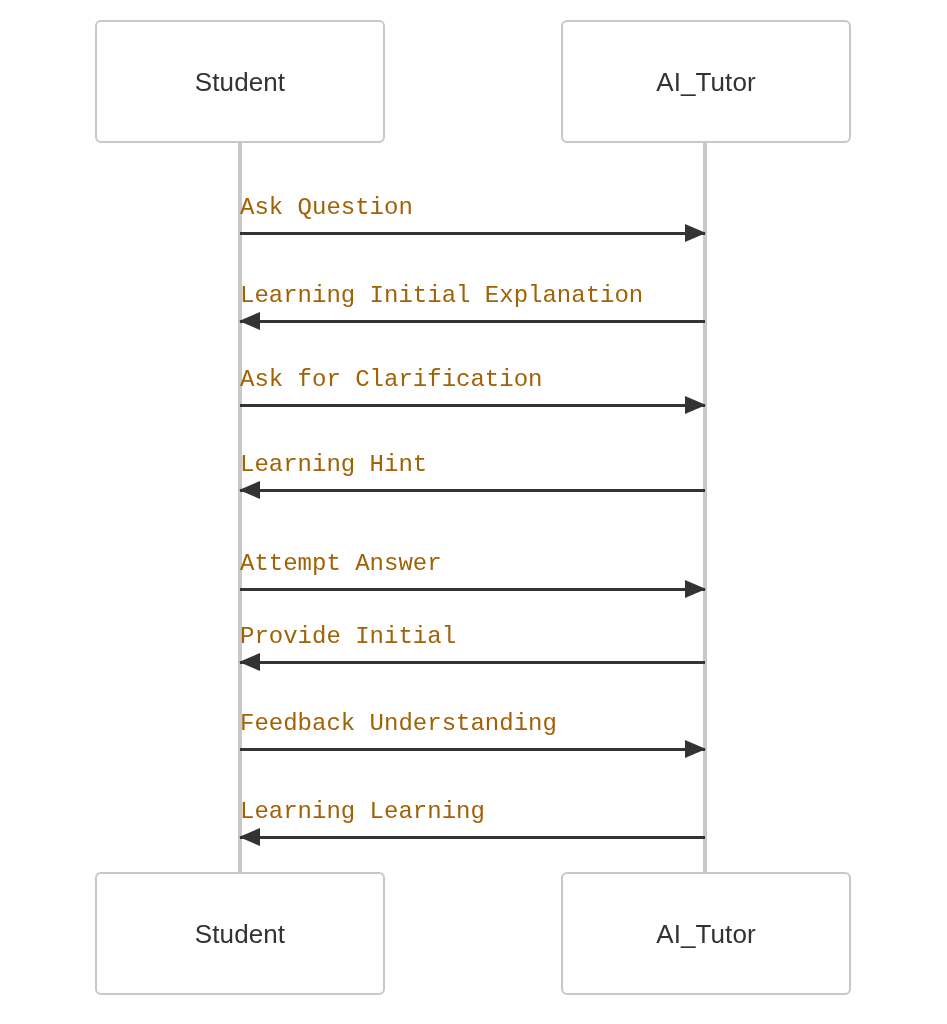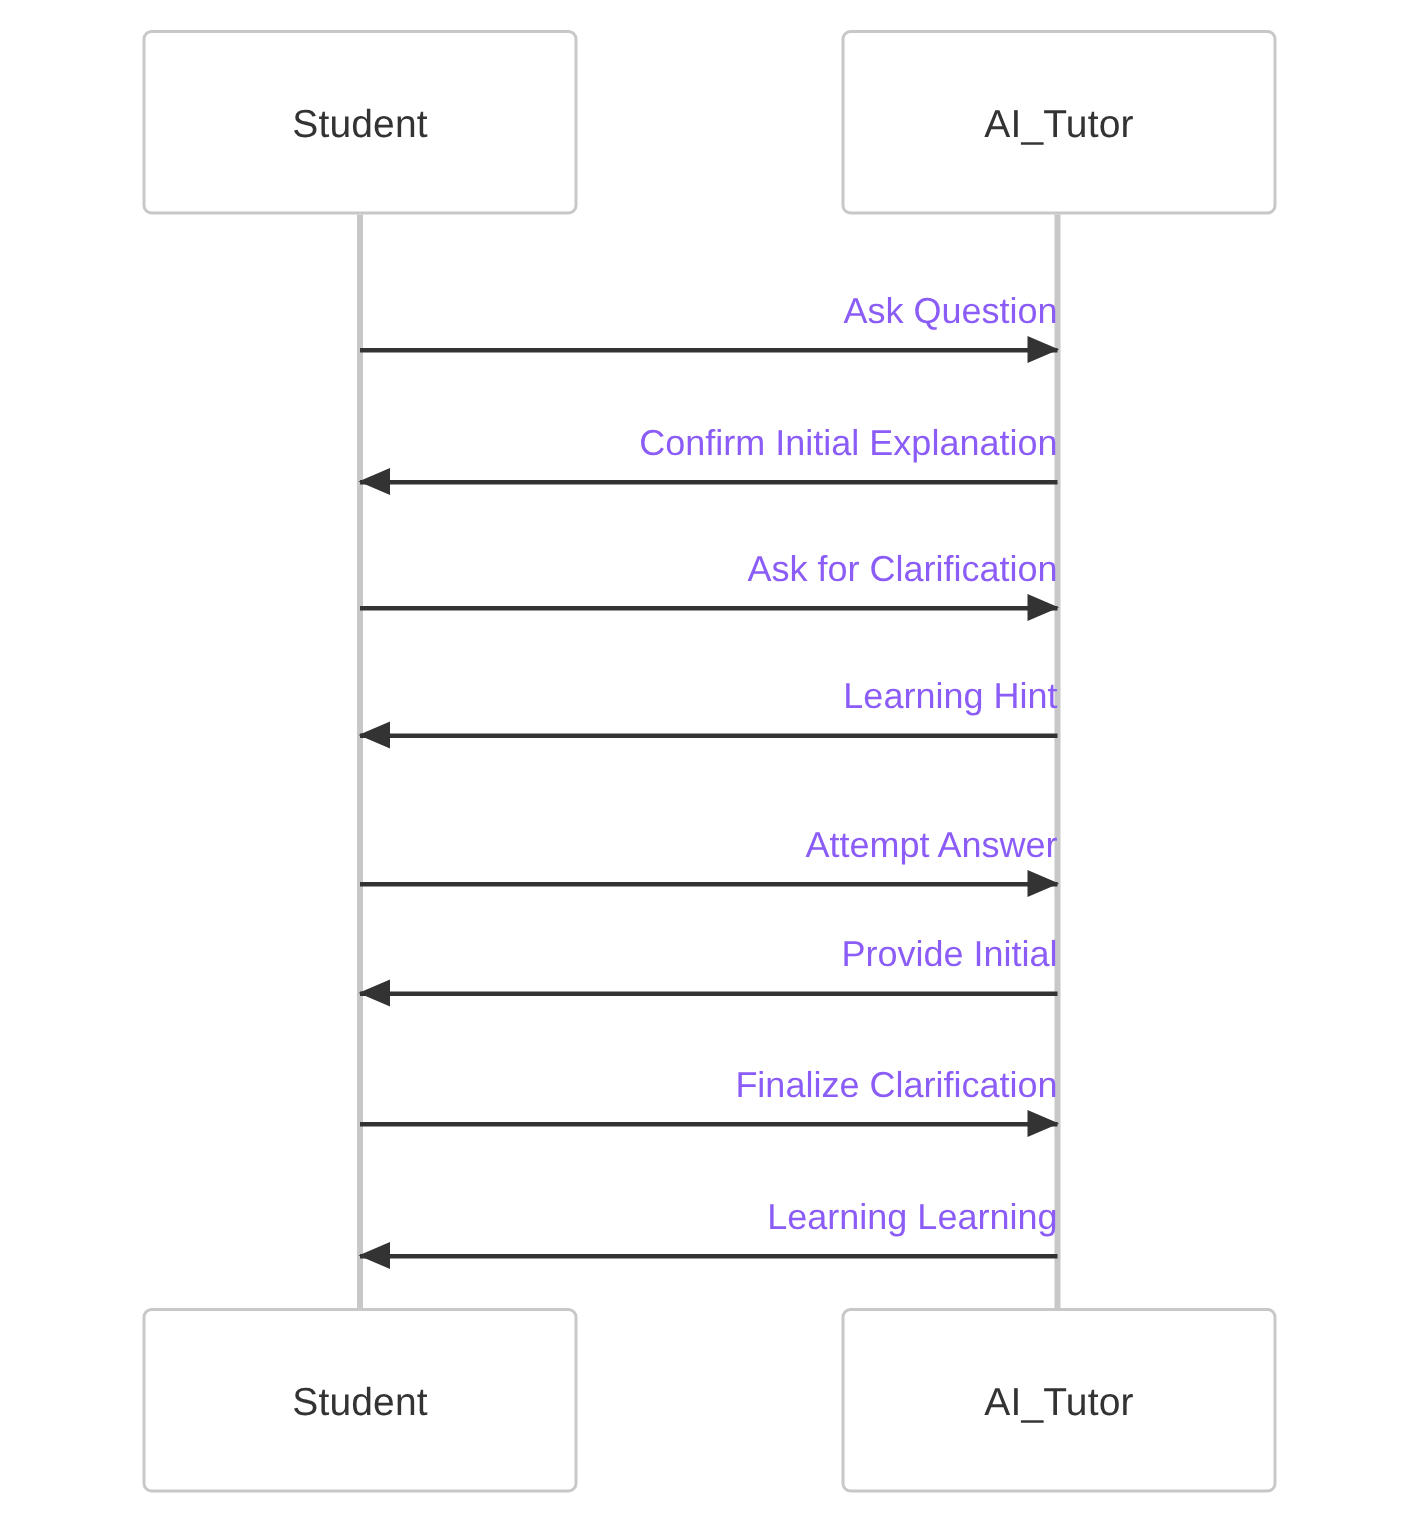--- a/index.html
+++ b/index.html
@@ -59,25 +59,26 @@
     position: absolute;
     left: 240px;
     width: 465px;
     height: 1px;
   }
   .message .msg-label {
     position: absolute;
     left: 0;
     width: 465px;
     bottom: 12px;
-    text-align: right;
+    text-align: left;
     font-size: 24px;
-    color: #8b5cf6;
+    color: #a16207;
     line-height: 1.1;
     white-space: nowrap;
+    font-family: Liberation Mono, monospace;
   }
   .message .msg-line {
     position: absolute;
     left: 0;
     top: 0;
     width: 465px;
     height: 3px;
     background: #333333;
   }
   .message .msg-arrowhead {
@@ -119,21 +120,21 @@
     <span class="actor-label">AI_Tutor</span>
   </div>
 
   <div class="message dir-right" style="top:232px">
     <span class="msg-label">Ask Question</span>
     <span class="msg-line"></span>
     <span class="msg-arrowhead"></span>
   </div>
 
   <div class="message dir-left" style="top:320px">
-    <span class="msg-label">Confirm Initial Explanation</span>
+    <span class="msg-label">Learning Initial Explanation</span>
     <span class="msg-line"></span>
     <span class="msg-arrowhead"></span>
   </div>
 
   <div class="message dir-right" style="top:404px">
     <span class="msg-label">Ask for Clarification</span>
     <span class="msg-line"></span>
     <span class="msg-arrowhead"></span>
   </div>
 
@@ -149,21 +150,21 @@
     <span class="msg-arrowhead"></span>
   </div>
 
   <div class="message dir-left" style="top:661px">
     <span class="msg-label">Provide Initial</span>
     <span class="msg-line"></span>
     <span class="msg-arrowhead"></span>
   </div>
 
   <div class="message dir-right" style="top:748px">
-    <span class="msg-label">Finalize Clarification</span>
+    <span class="msg-label">Feedback Understanding</span>
     <span class="msg-line"></span>
     <span class="msg-arrowhead"></span>
   </div>
 
   <div class="message dir-left" style="top:836px">
     <span class="msg-label">Learning Learning</span>
     <span class="msg-line"></span>
     <span class="msg-arrowhead"></span>
   </div>
 

